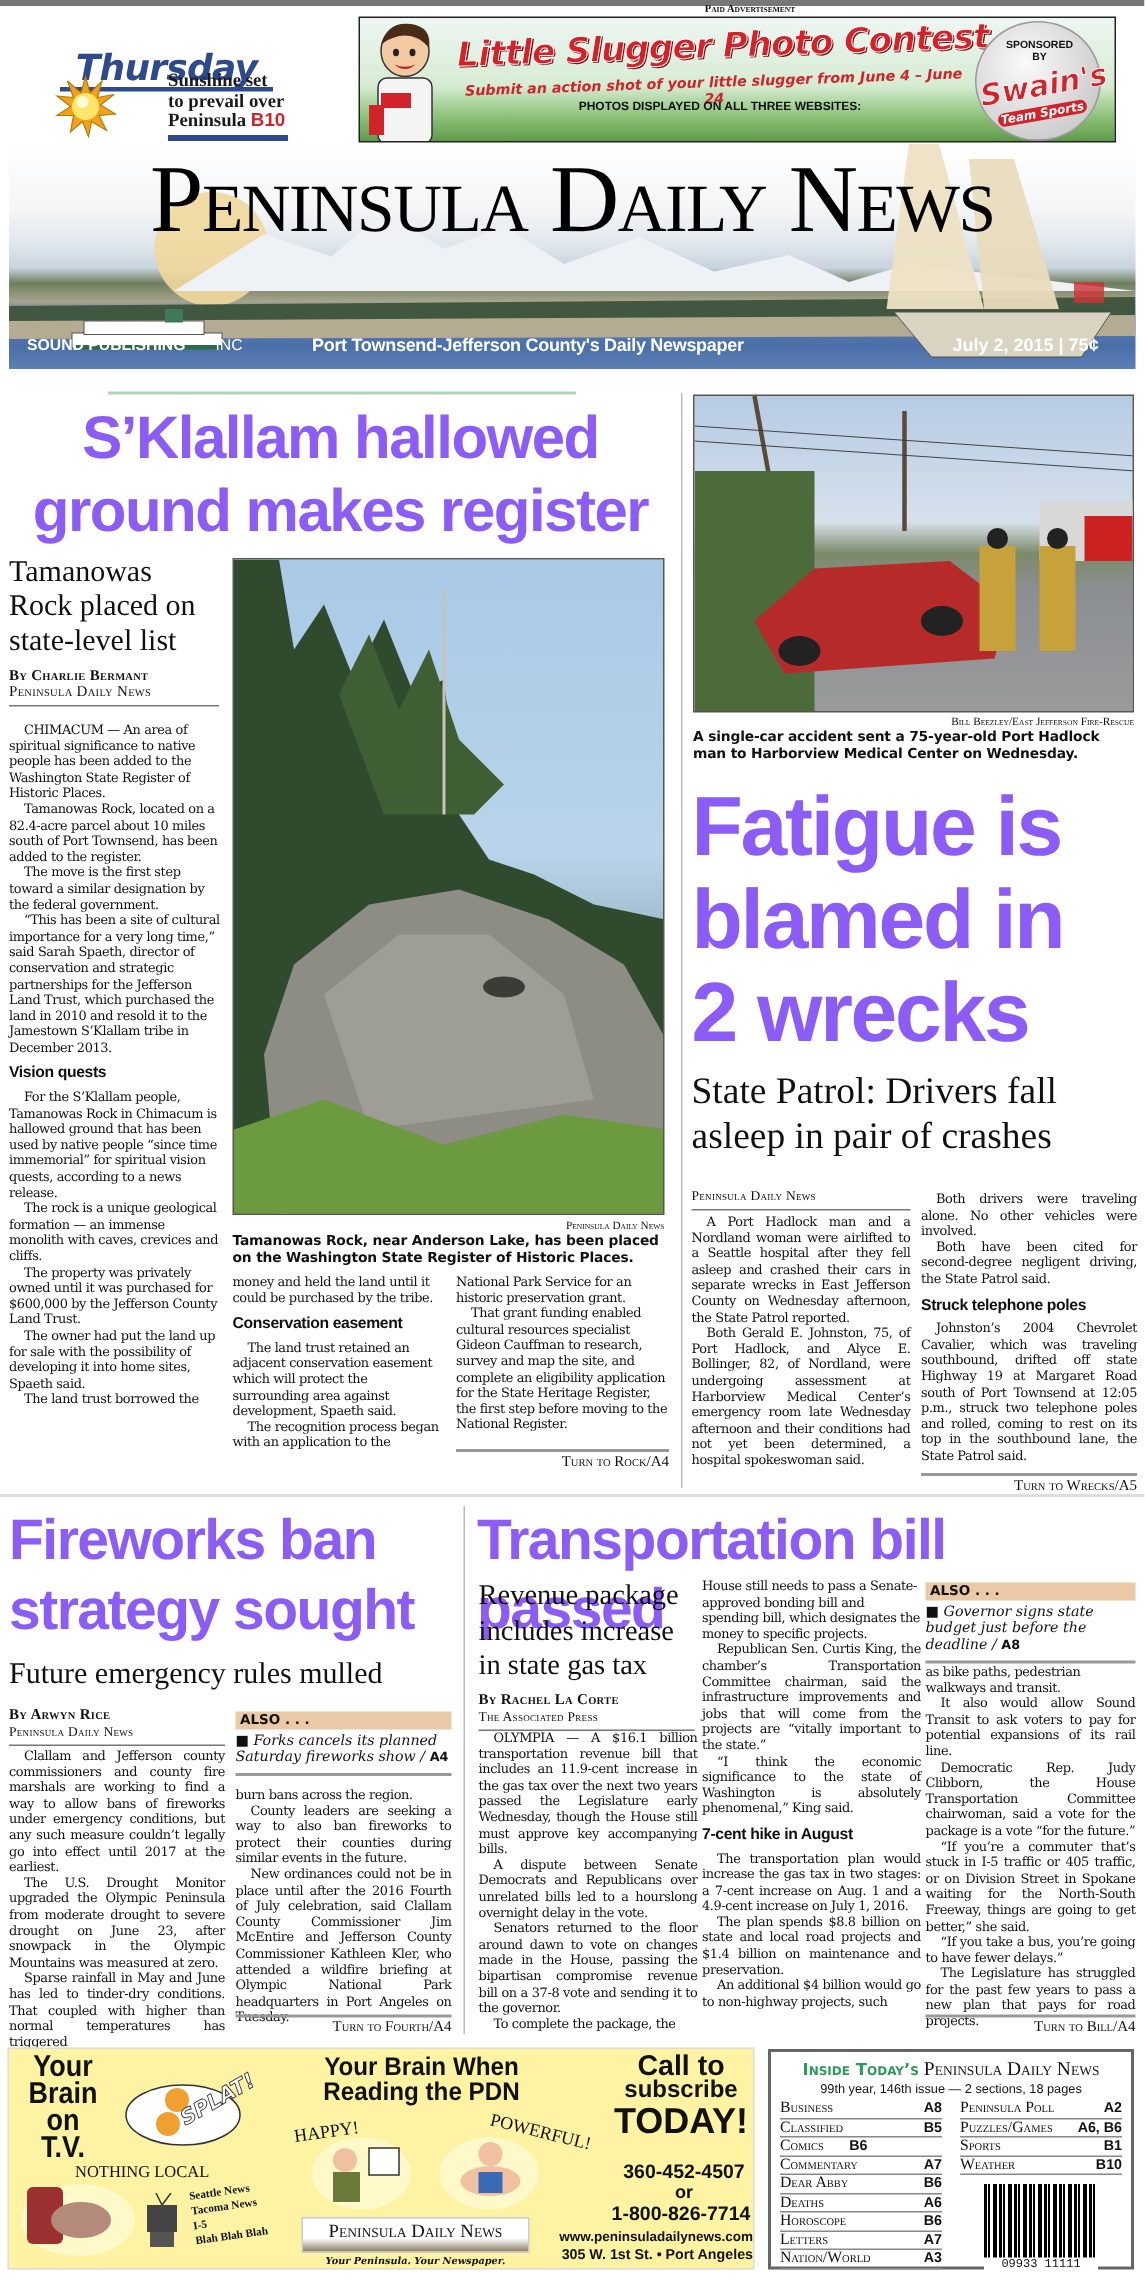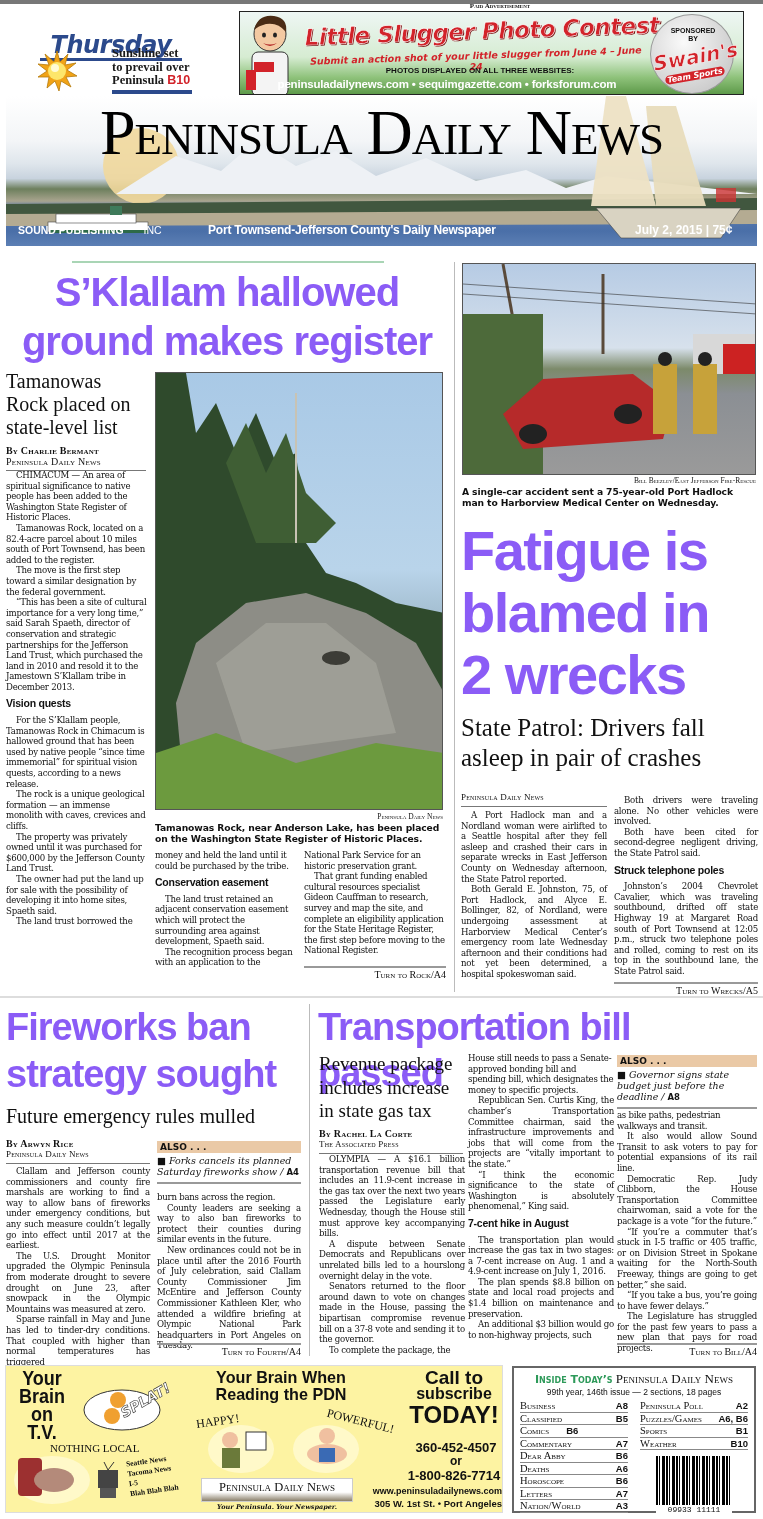--- a/index.html
+++ b/index.html
@@ -58,21 +58,20 @@
         <ellipse cx="31" cy="21" rx="2" ry="2.5" fill="#222"></ellipse>
       <path d="M19,29 Q26,35 33,29 Q26,32 19,29Z" fill="#b32525"></path>
       <rect x="8" y="38" width="36" height="44" rx="6" fill="#f4f4f4" stroke="#333"></rect>
       <rect x="10" y="48" width="20" height="10" fill="#d2232a"></rect>
       <rect x="2" y="56" width="10" height="20" fill="#d2232a"></rect>
     </svg>
   </div>
   <div style="position:absolute;left:62px;top:6px;width:360px;text-align:center;font-family:'DejaVu Sans',sans-serif;font-weight:bold;font-style:italic;font-size:23px;color:#d2232a;-webkit-text-stroke:0.6px #fff;text-shadow:1px 1px 0 #7a1010;letter-spacing:-0.5px;transform:rotate(-2deg);">Little Slugger Photo Contest</div>
   <div style="position:absolute;left:66px;top:38px;width:340px;text-align:center;font-family:'DejaVu Sans',sans-serif;font-weight:bold;font-style:italic;font-size:9.5px;color:#d2232a;transform:rotate(-2deg);">Submit an action shot of your little slugger from June 4 – June 24</div>
   <div style="position:absolute;left:60px;top:54px;width:360px;text-align:center;font-family:'Liberation Sans',sans-serif;font-weight:bold;font-size:8px;color:#111;">PHOTOS DISPLAYED ON ALL THREE WEBSITES:</div>
-  <div style="position:absolute;left:2px;top:66px;width:410px;text-align:center;font-family:'Liberation Sans',sans-serif;font-weight:bold;font-size:11.5px;color:#fff;letter-spacing:-0.2px;">peninsuladailynews.com • sequimgazette.com • forksforum.com</div>
   <div style="position:absolute;left:410px;top:2px;width:84px;height:80px;border-radius:50%;background:radial-gradient(circle at 40% 35%, #fafafa, #bdbdbd);border:1px solid #999;">
     <div style="position:absolute;left:14px;top:12px;width:56px;text-align:center;font-family:'Liberation Sans',sans-serif;font-weight:bold;font-size:7px;line-height:8px;">SPONSORED BY</div>
     <div style="position:absolute;left:2px;top:30px;width:80px;text-align:center;font-family:'DejaVu Sans',sans-serif;font-weight:bold;font-style:italic;font-size:20px;color:#d2232a;-webkit-text-stroke:0.5px #fff;transform:rotate(-10deg);">Swain's</div>
     <div style="position:absolute;left:14px;top:56px;width:60px;text-align:center;font-family:'DejaVu Sans',sans-serif;font-weight:bold;font-style:italic;font-size:8px;color:#fff;background:#d2232a;border-radius:6px;transform:rotate(-10deg);">Team Sports</div>
   </div>
 </div>
 
 <div class="abs" style="left:6px;top:96px;width:751px;height:150px;overflow:hidden;background:linear-gradient(#ffffff 0%, #f3f5f7 30%, #dfe6ec 45%, #c8d3de 55%, #6d7f5d 62%, #a8a48e 70%, #5f7eae 74%, #4a6fa8 90%, #5c7fb4 100%);">
 
   <svg width="751" height="150" style="position:absolute;left:0;top:0;">
@@ -104,21 +103,21 @@
   <div>S’Klallam hallowed</div>
   <div>ground makes register</div>
 </div>
 
 <div class="abs" style="left:6px;top:370px;width:140px;font-family:'Liberation Serif',serif;font-size:20px;line-height:23px;">Tamanowas Rock placed on state-level list</div>
 <div class="abs byline" style="left:6px;top:445px;width:140px;">
   <div>By Charlie Bermant</div>
   <div class="org">Peninsula Daily News</div>
 </div>
 
-<div class="abs body-text" style="left:6px;top:470px;width:142px;">
+<div class="abs body-text" style="left:6px;top:482px;width:142px;">
   <p>CHIMACUM — An area of spiritual significance to native people has been added to the Washington State Register of Historic Places.</p>
   <p>Tamanowas Rock, located on a 82.4-acre parcel about 10 miles south of Port Townsend, has been added to the register.</p>
   <p>The move is the first step toward a similar designation by the federal government.</p>
   <p>“This has been a site of cultural importance for a very long time,” said Sarah Spaeth, director of conservation and strategic partnerships for the Jefferson Land Trust, which purchased the land in 2010 and resold it to the Jamestown S’Klallam tribe in December 2013.</p>
   <div class="subhead">Vision quests</div>
   <p>For the S’Klallam people, Tamanowas Rock in Chimacum is hallowed ground that has been used by native people “since time immemorial” for spiritual vision quests, according to a news release.</p>
   <p>The rock is a unique geological formation — an immense monolith with caves, crevices and cliffs.</p>
   <p>The property was privately owned until it was purchased for $600,000 by the Jefferson County Land Trust.</p>
   <p>The owner had put the land up for sale with the possibility of developing it into home sites, Spaeth said.</p>
   <p>The land trust borrowed the</p>
@@ -238,21 +237,21 @@
   <p>Senators returned to the floor around dawn to vote on changes made in the House, passing the bipartisan compromise revenue bill on a 37-8 vote and sending it to the governor.</p>
   <p>To complete the package, the</p>
 </div>
 <div class="abs body-text just" style="left:468px;top:1053px;width:146px;">
   <div>House still needs to pass a Senate-approved bonding bill and spending bill, which designates the money to specific projects.</div>
   <p>Republican Sen. Curtis King, the chamber’s Transportation Committee chairman, said the infrastructure improvements and jobs that will come from the projects are “vitally important to the state.”</p>
   <p>“I think the economic significance to the state of Washington is absolutely phenomenal,” King said.</p>
   <div class="subhead">7-cent hike in August</div>
   <p>The transportation plan would increase the gas tax in two stages: a 7-cent increase on Aug. 1 and a 4.9-cent increase on July 1, 2016.</p>
   <p>The plan spends $8.8 billion on state and local road projects and $1.4 billion on maintenance and preservation.</p>
-  <p>An additional $3 billion would go to non-highway projects, such</p>
+  <p>An additional $4 billion would go to non-highway projects, such</p>
 </div>
 <div class="abs also-box" style="left:617px;top:1055px;width:140px;">
   <div class="also-label">ALSO . . .</div>
   <div class="also-item"><span style="font-style:normal;">■ </span><span>Governor signs state budget just before the deadline /</span> <b>A8</b></div>
 </div>
 <div class="abs body-text just" style="left:617px;top:1110px;width:140px;">
   <div>as bike paths, pedestrian walkways and transit.</div>
   <p>It also would allow Sound Transit to ask voters to pay for potential expansions of its rail line.</p>
   <p>Democratic Rep. Judy Clibborn, the House Transportation Committee chairwoman, said a vote for the package is a vote “for the future.”</p>
   <p>“If you’re a commuter that’s stuck in I-5 traffic or 405 traffic, or on Division Street in Spokane waiting for the North-South Freeway, things are going to get better,” she said.</p>

